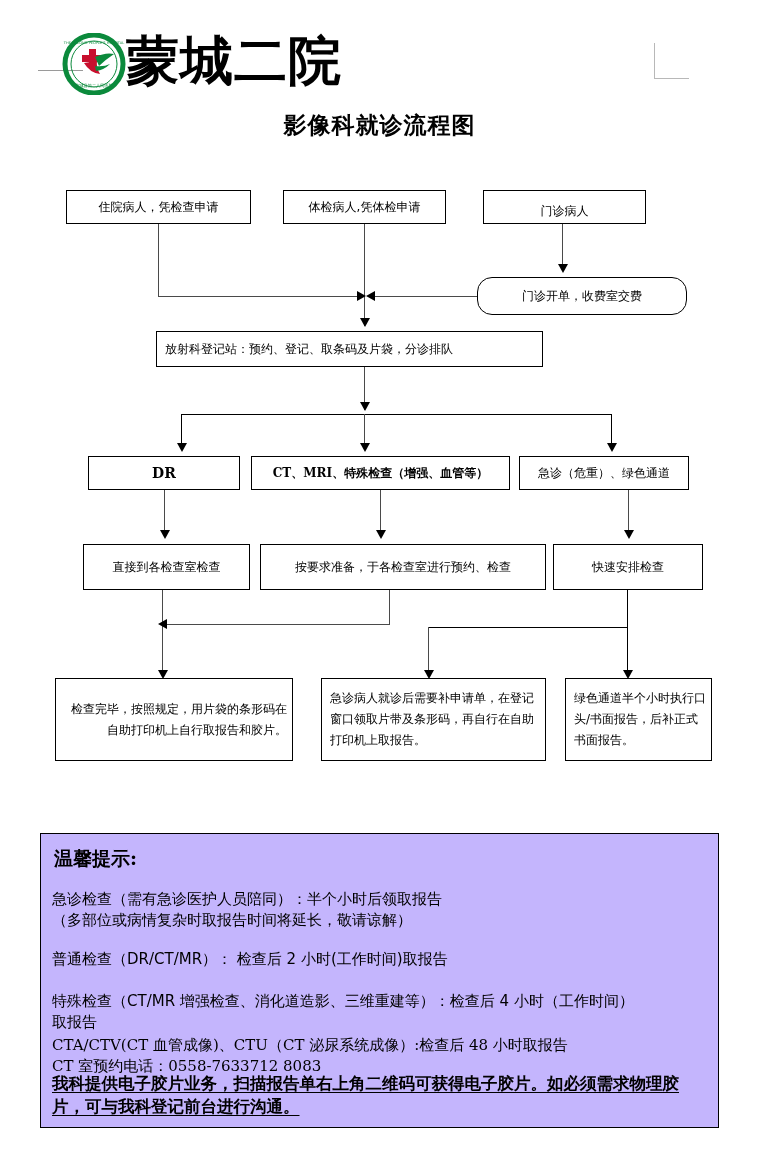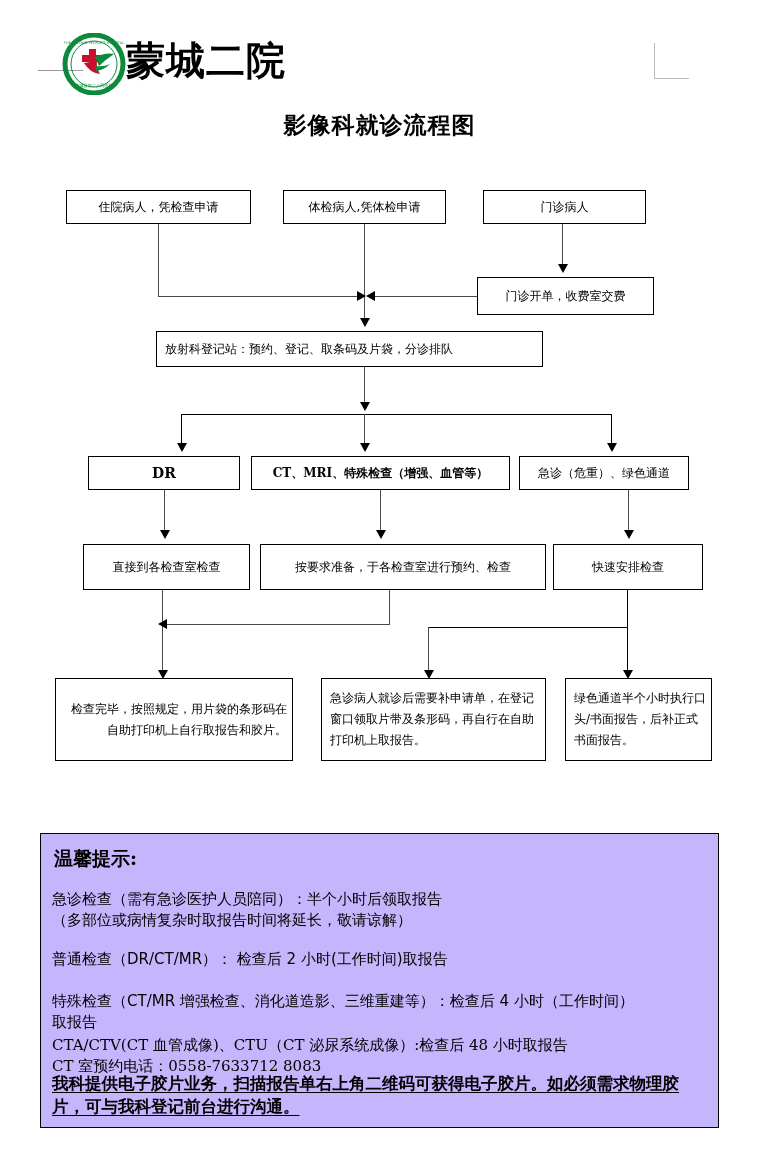--- a/index.html
+++ b/index.html
@@ -21,21 +21,21 @@
     background:#9a9a9a;
   }
   #logo-wrap{
     position:absolute;left:62px;top:33px;width:64px;height:62px;
   }
   #logo-wrap svg{display:block;}
   #hospital-name{
     position:absolute;left:126px;top:33px;
     font-family:"DejaVu Serif","Liberation Serif",serif;
     font-weight:bold;
-    font-size:39px;line-height:54px;
+    font-size:53px;line-height:54px;
     letter-spacing:1px;
     color:#000;
     white-space:nowrap;
     -webkit-text-stroke:0px;
   }
   #crop-mark{
     position:absolute;left:654px;top:43px;width:34px;height:35px;
     border-left:1px solid #b8b8b8;
     border-bottom:1px solid #b8b8b8;
   }
@@ -213,25 +213,25 @@
   <div class="arrow-down" style="left:623px;top:670px;"></div>
 
   <div class="node" style="left:66px;top:190px;width:185px;height:34px;">
     <span>住院病人，凭检查申请</span>
   </div>
 
   <div class="node" style="left:283px;top:190px;width:163px;height:34px;">
     <span>体检病人,凭体检申请</span>
   </div>
 
-  <div class="node" style="left:483px;top:190px;width:163px;height:34px;">
+  <div class="node" style="left:483px;top:190px;width:163px;height:34px;align-items:flex-end;">
     <span>门诊病人</span>
   </div>
 
-  <div class="node" style="left:477px;top:277px;width:177px;height:38px;">
+  <div class="node" style="left:477px;top:277px;width:210px;height:38px;border-radius:15px;">
     <span>门诊开单，收费室交费</span>
   </div>
 
   <div class="node left-align" style="left:156px;top:331px;width:387px;height:36px;">
     <span>放射科登记站：预约、登记、取条码及片袋，分诊排队</span>
   </div>
 
   <div class="node serif" style="left:88px;top:456px;width:152px;height:34px;">
     <span>DR</span>
   </div>

